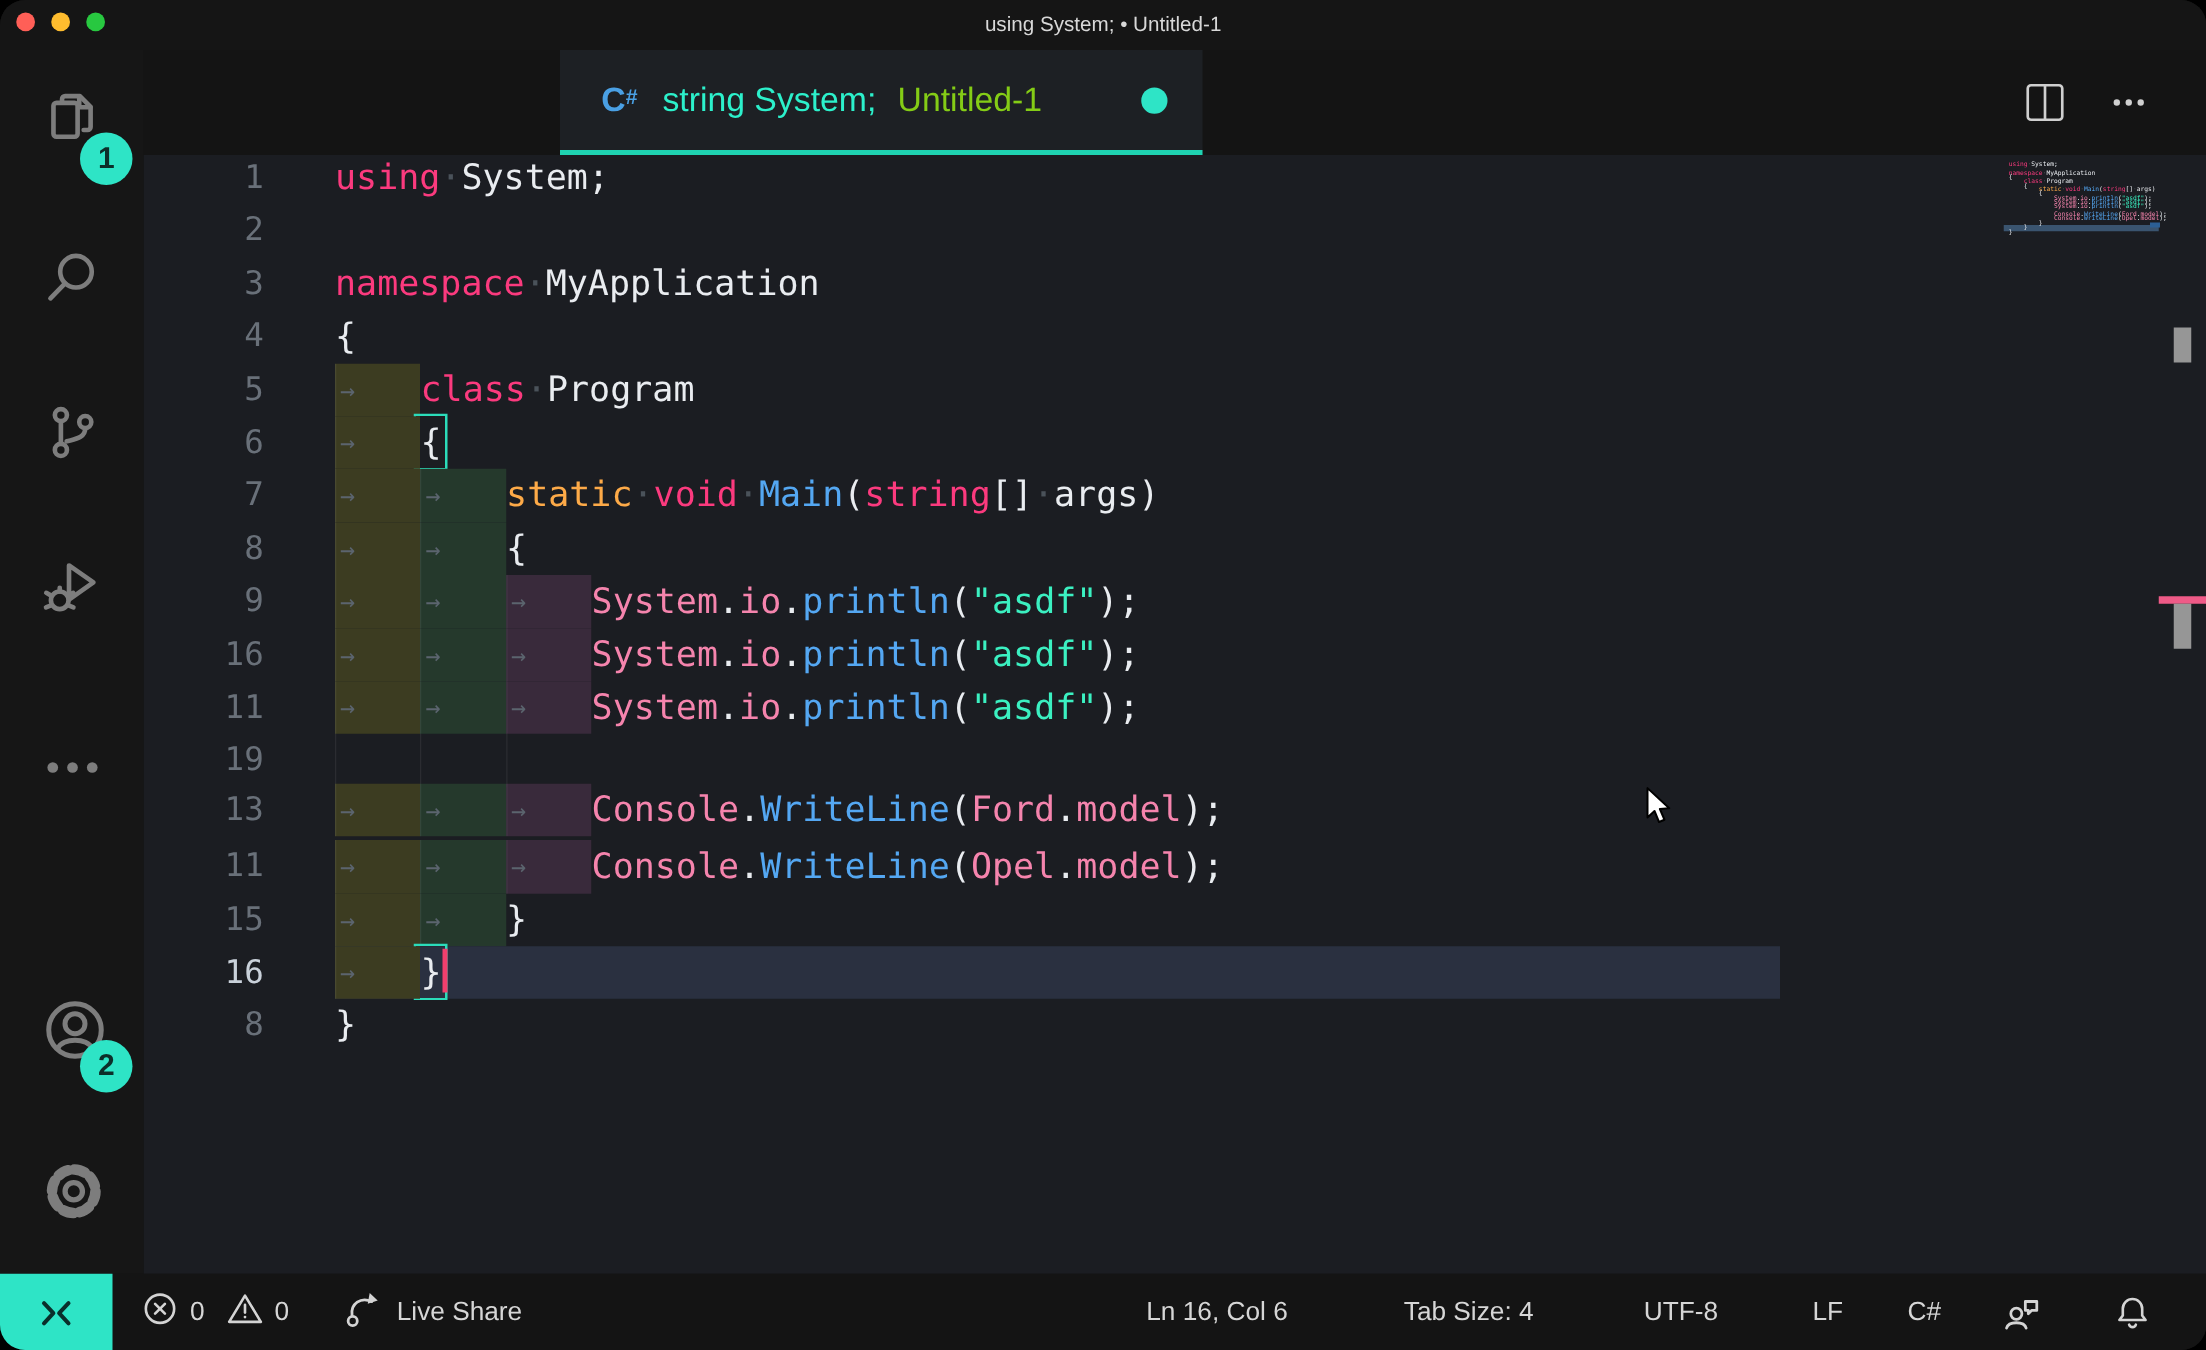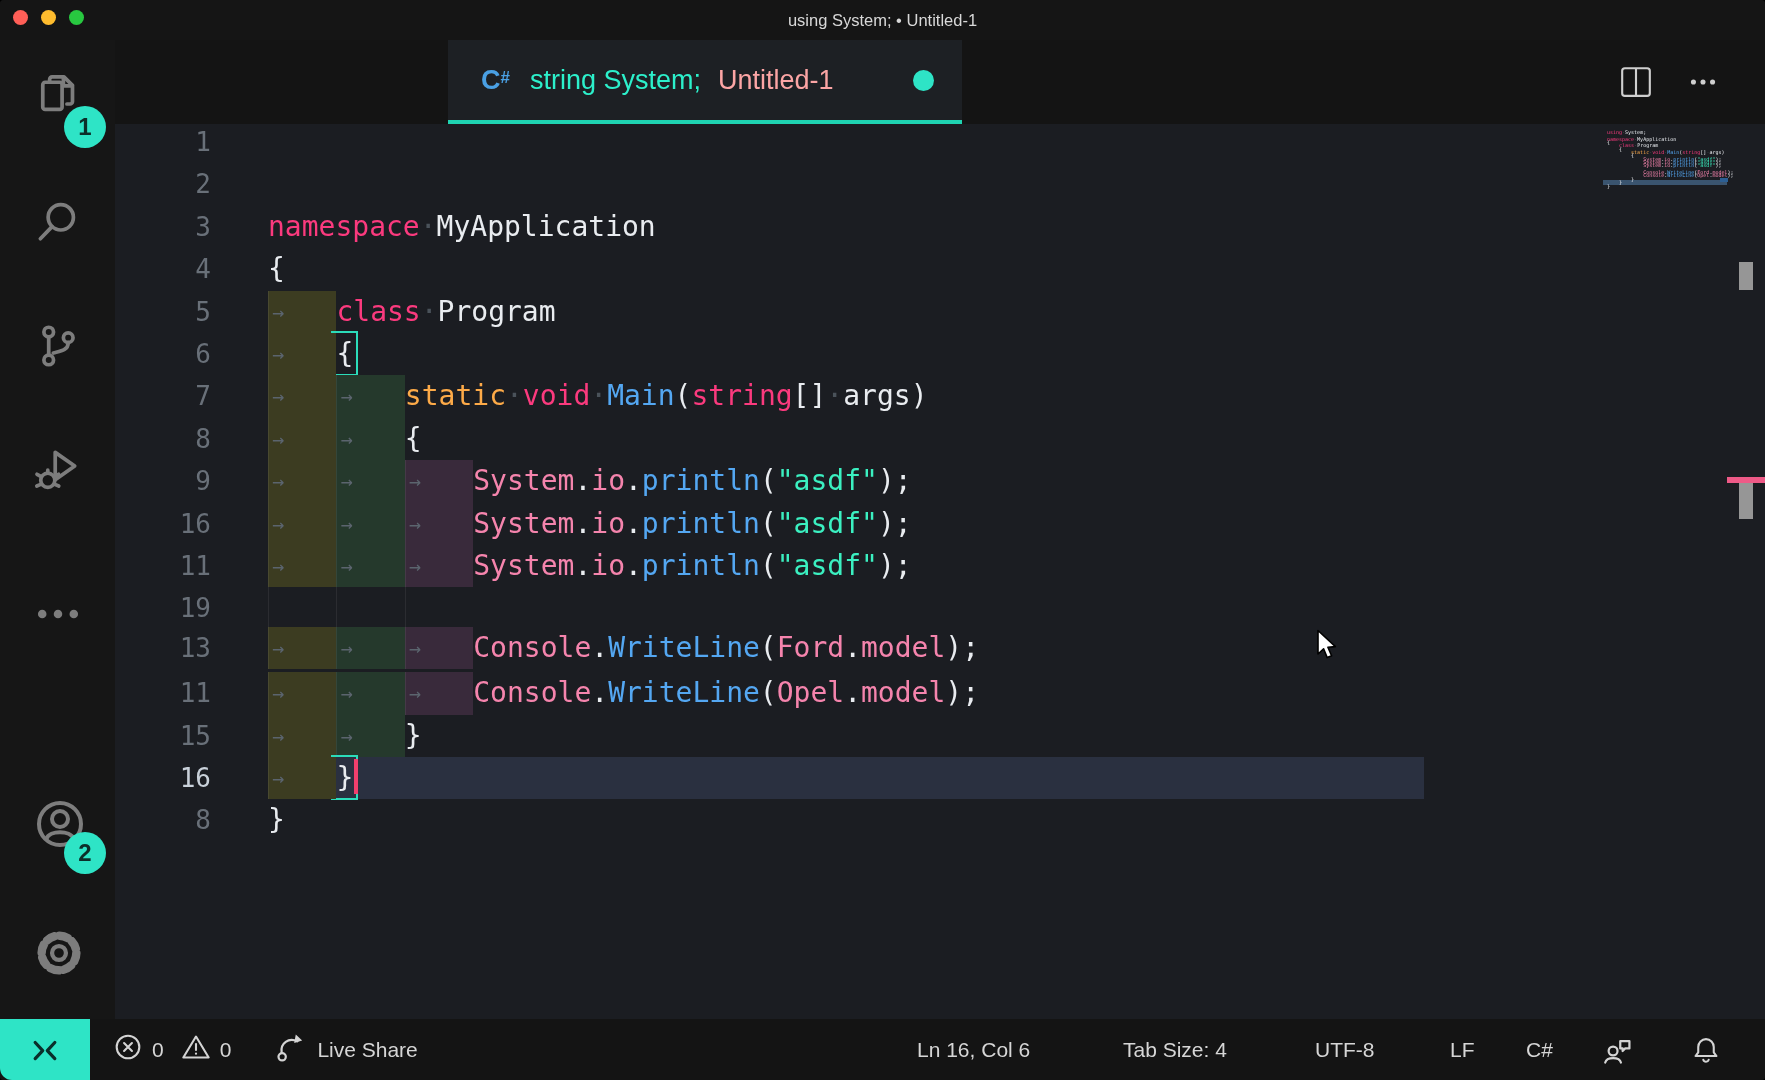--- a/index.html
+++ b/index.html
@@ -1,17 +1,17 @@
 <!DOCTYPE html>
 <html><head>
 <meta charset="utf-8">
 <style>
   html,body{margin:0;padding:0;background:#000;width:1765px;height:1080px;overflow:hidden;
     font-family:"Liberation Sans",sans-serif;-webkit-font-smoothing:antialiased;}
-  .window{position:absolute;inset:0;border-radius:4px;overflow:hidden;background:#141414;}
+  .window{position:absolute;inset:0;border-radius:20px;overflow:hidden;background:#141414;}
 
   
   .titlebar{position:absolute;top:0;left:0;right:0;height:40px;background:#151515;}
   .tl{position:absolute;top:10px;width:15px;height:15px;border-radius:50%;}
   .tl.red{left:13px;background:#ff5f57;}
   .tl.yellow{left:41px;background:#febc2e;}
   .tl.green{left:69px;background:#28c840;}
   .title-text{position:absolute;left:0;right:0;top:0;height:40px;line-height:40px;text-align:center;
     color:#d8d8d8;font-size:16.5px;}
 
@@ -26,21 +26,21 @@
   .content{position:absolute;left:115px;right:0;top:40px;bottom:61px;}
   .tabstrip{position:absolute;left:0;right:0;top:0;height:84px;background:#141414;}
   .welcome-tab{position:absolute;left:0;top:0;height:84px;width:333px;display:flex;align-items:center;}
   .vscode-logo{margin-left:38px;width:40px;height:40px;}
   .welcome-label{margin-left:21px;font-style:italic;font-size:29px;color:#ececec;}
   .tab-active{position:absolute;left:333px;top:0;width:514px;height:80px;background:#1d2024;
     border-bottom:4px solid #1fd3b2;display:flex;align-items:center;}
   .cs-icon{margin-left:33px;color:#4aa0e4;font-weight:bold;font-size:27px;line-height:1;}
   .cs-icon .sub{font-size:17px;vertical-align:6px;font-weight:600;}
   .tab-title{margin-left:20px;font-size:27px;color:#2cf0cb;}
-  .tab-detail{margin-left:17px;font-size:27px;color:#fca5a5;}
+  .tab-detail{margin-left:17px;font-size:27px;color:#84cc16;}
   .mod-dot{position:absolute;right:28px;top:30px;width:21px;height:21px;border-radius:50%;background:#2ef0c8;}
   .editor-actions{position:absolute;right:0;top:0;height:84px;display:flex;align-items:center;gap:33px;padding-right:45px;}
 
   
   .editor{position:absolute;left:0;right:0;top:84px;bottom:0;background:#1b1d22;overflow:hidden;}
   .code-row{position:absolute;left:0;right:0;height:42.4px;}
   .ln{position:absolute;left:0;top:0;width:96px;text-align:right;font-family:"DejaVu Sans Mono",monospace;
     font-size:26px;line-height:42.4px;color:#697079;}
   .ln.active{color:#c9d1da;}
   .current-band{position:absolute;left:153px;width:1156px;top:0;height:100%;background:#2a3040;}
@@ -154,20 +154,21 @@
             <circle cx="16" cy="16" r="2.4" fill="#d0d0d0"></circle>
             <circle cx="25" cy="16" r="2.4" fill="#d0d0d0"></circle>
         </svg>
       </div>
     </div>
 
     <div class="editor">
       <div id="code-lines">
           <div class="code-row" style="top: -3px;">
             <span class="ln">1</span>
+            <span class="code-content"><span style="color: rgb(251, 58, 126);">using</span><span style="color: rgb(74, 82, 90);">·</span><span style="color: rgb(233, 236, 240);">System;</span></span>
           </div>
           <div class="code-row" style="top: 39.4px;">
             <span class="ln">2</span>
             <span class="code-content"></span>
           </div>
           <div class="code-row" style="top: 81.8px;">
             <span class="ln">3</span>
             <span class="code-content"><span style="color: rgb(251, 58, 126);">namespace</span><span style="color: rgb(74, 82, 90);">·</span><span style="color: rgb(233, 236, 240);">MyApplication</span></span>
           </div>
           <div class="code-row" style="top: 124.2px;">

